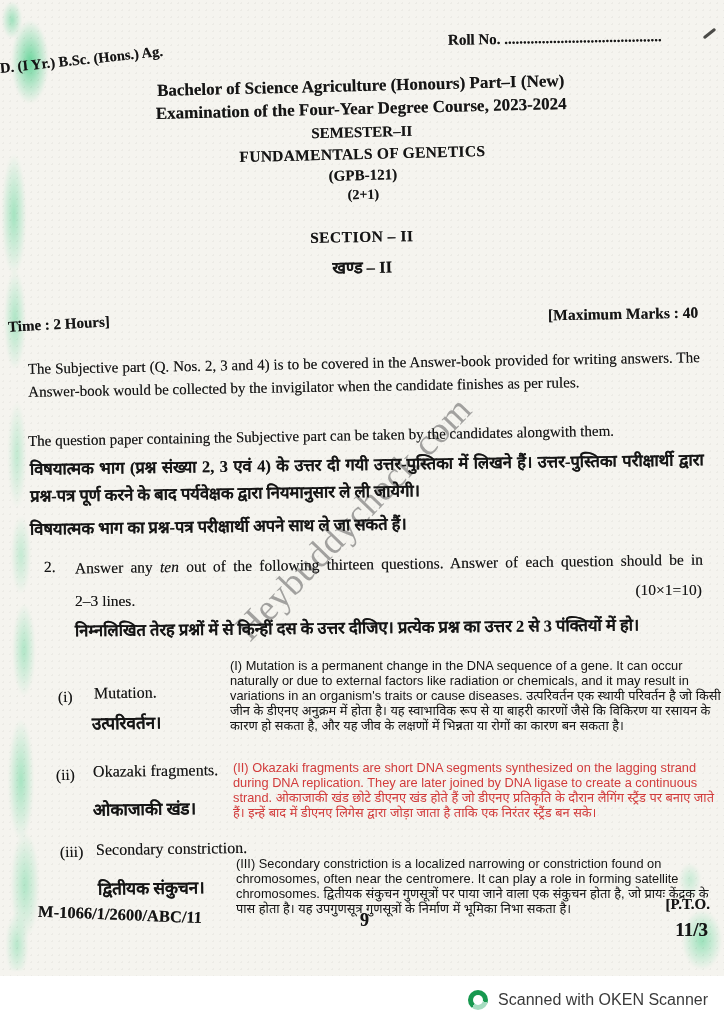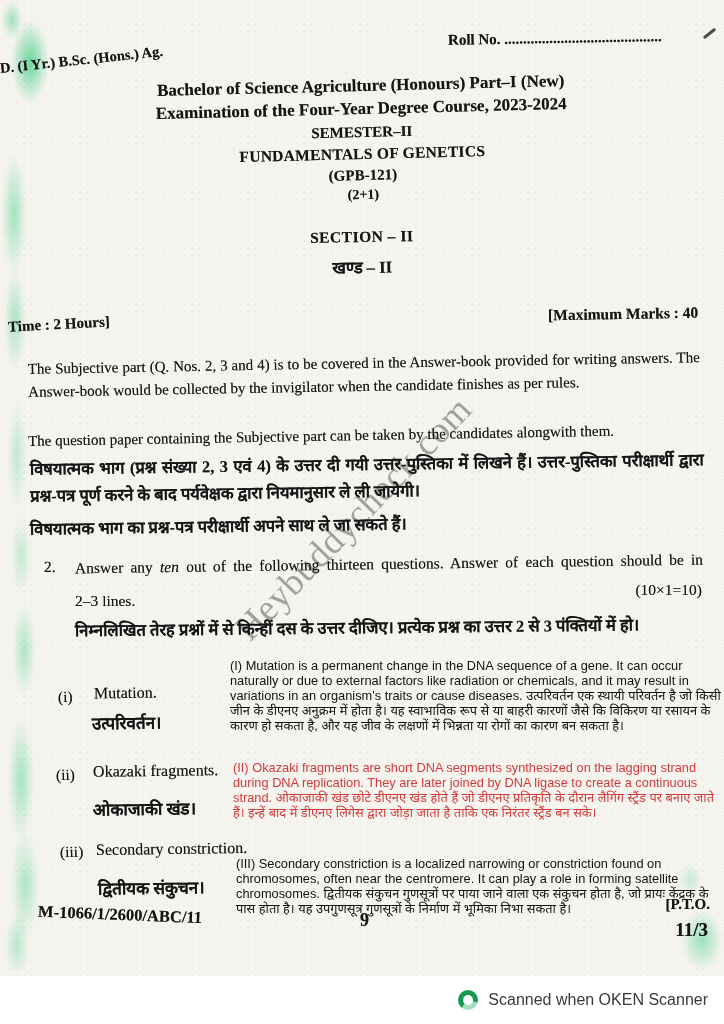--- a/index.html
+++ b/index.html
@@ -158,15 +158,15 @@
     <div class="abs answer ans-iii">(III) Secondary constriction is a localized narrowing or constriction found on chromosomes, often near the centromere. It can play a role in forming satellite chromosomes. द्वितीयक संकुचन गुणसूत्रों पर पाया जाने वाला एक संकुचन होता है, जो प्रायः केंद्रक के पास होता है। यह उपगुणसूत्र गुणसूत्रों के निर्माण में भूमिका निभा सकता है।</div>
 
     <div class="abs paper-code bold ink">M-1066/1/2600/ABC/11</div>
     <div class="abs pgnum bold ink">9</div>
     <div class="abs pto bold ink">[P.T.O.</div>
     <div class="abs sheet bold ink">11/3</div>
   </div>
 
   <div class="scan-footer">
     <span class="oken-icon"></span>
-    <span class="oken-label">Scanned when OKEN Scanner</span>
+    <span class="oken-label">Scanned with OKEN Scanner</span>
   </div>
 </div>
 
 </body></html>

